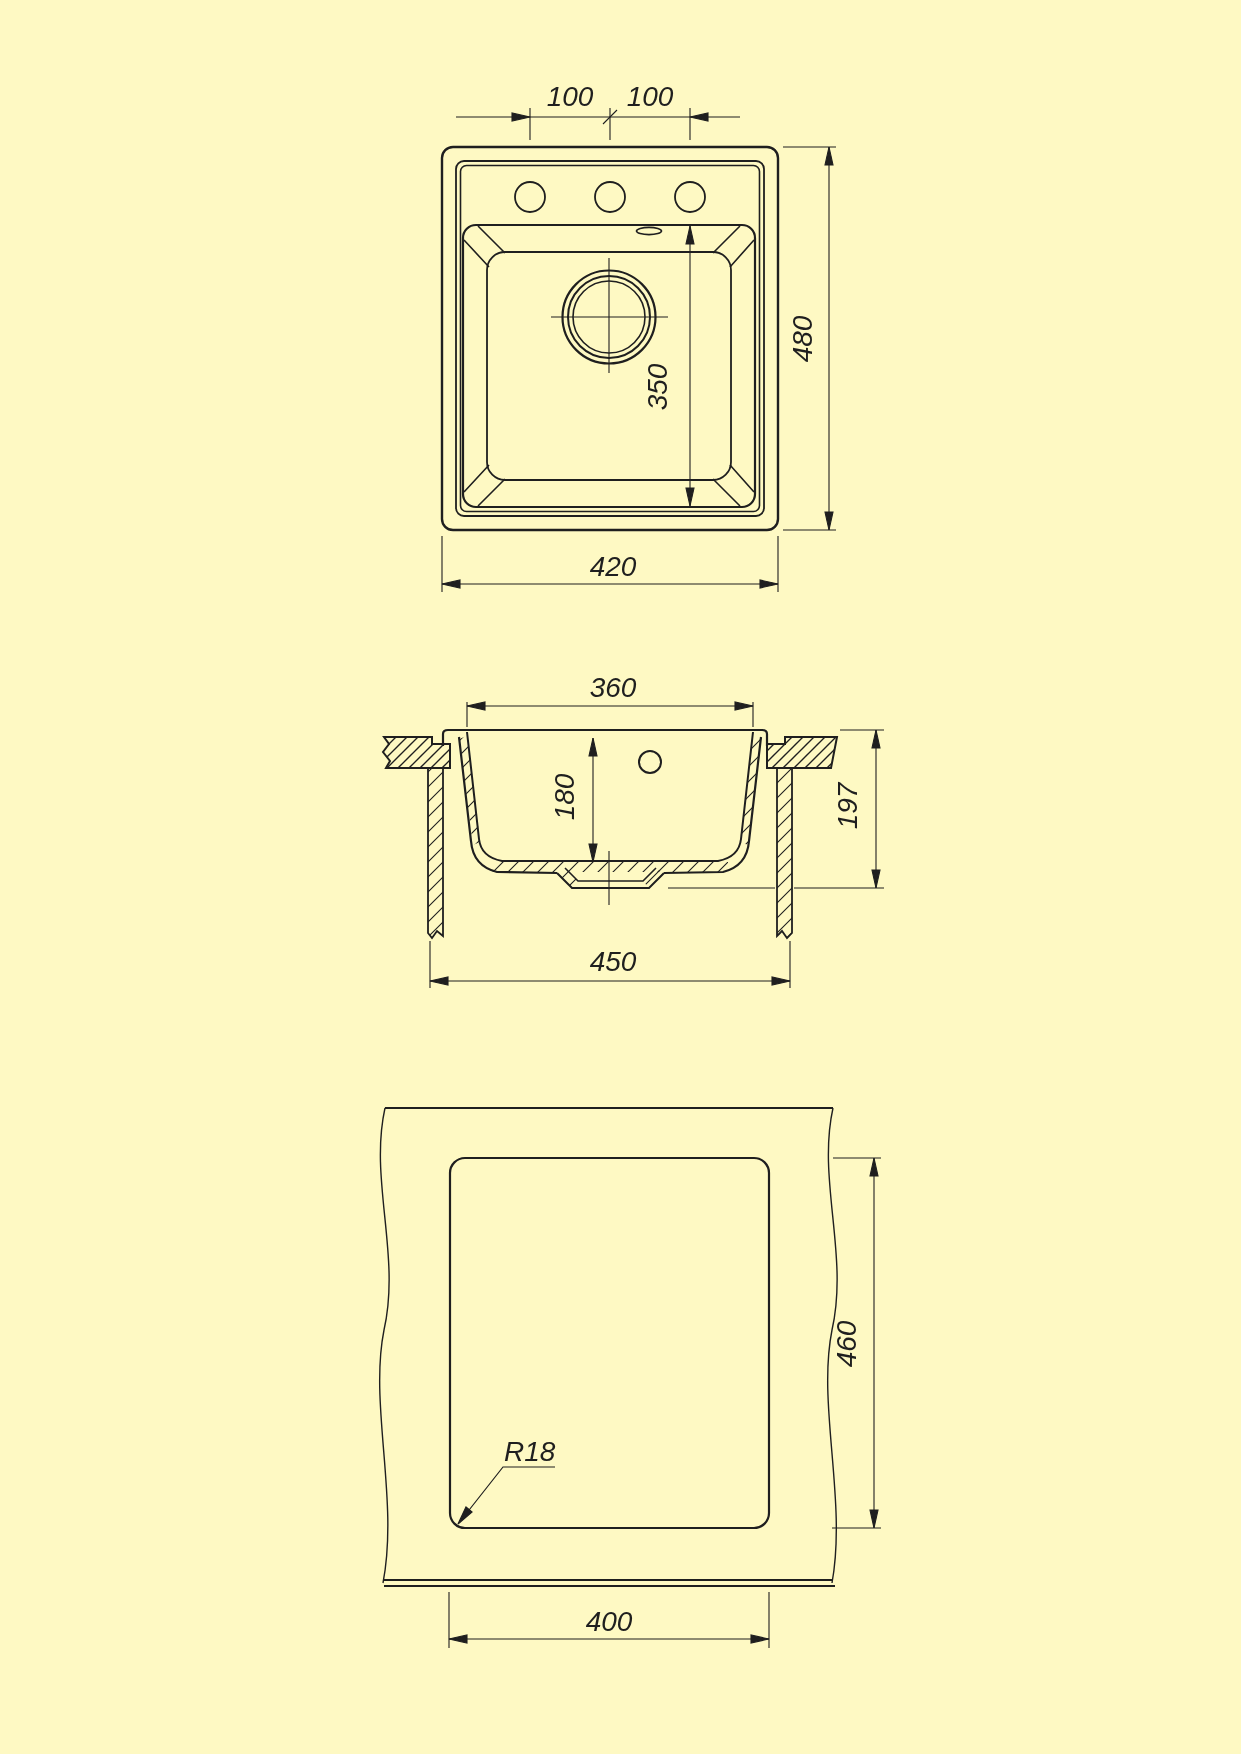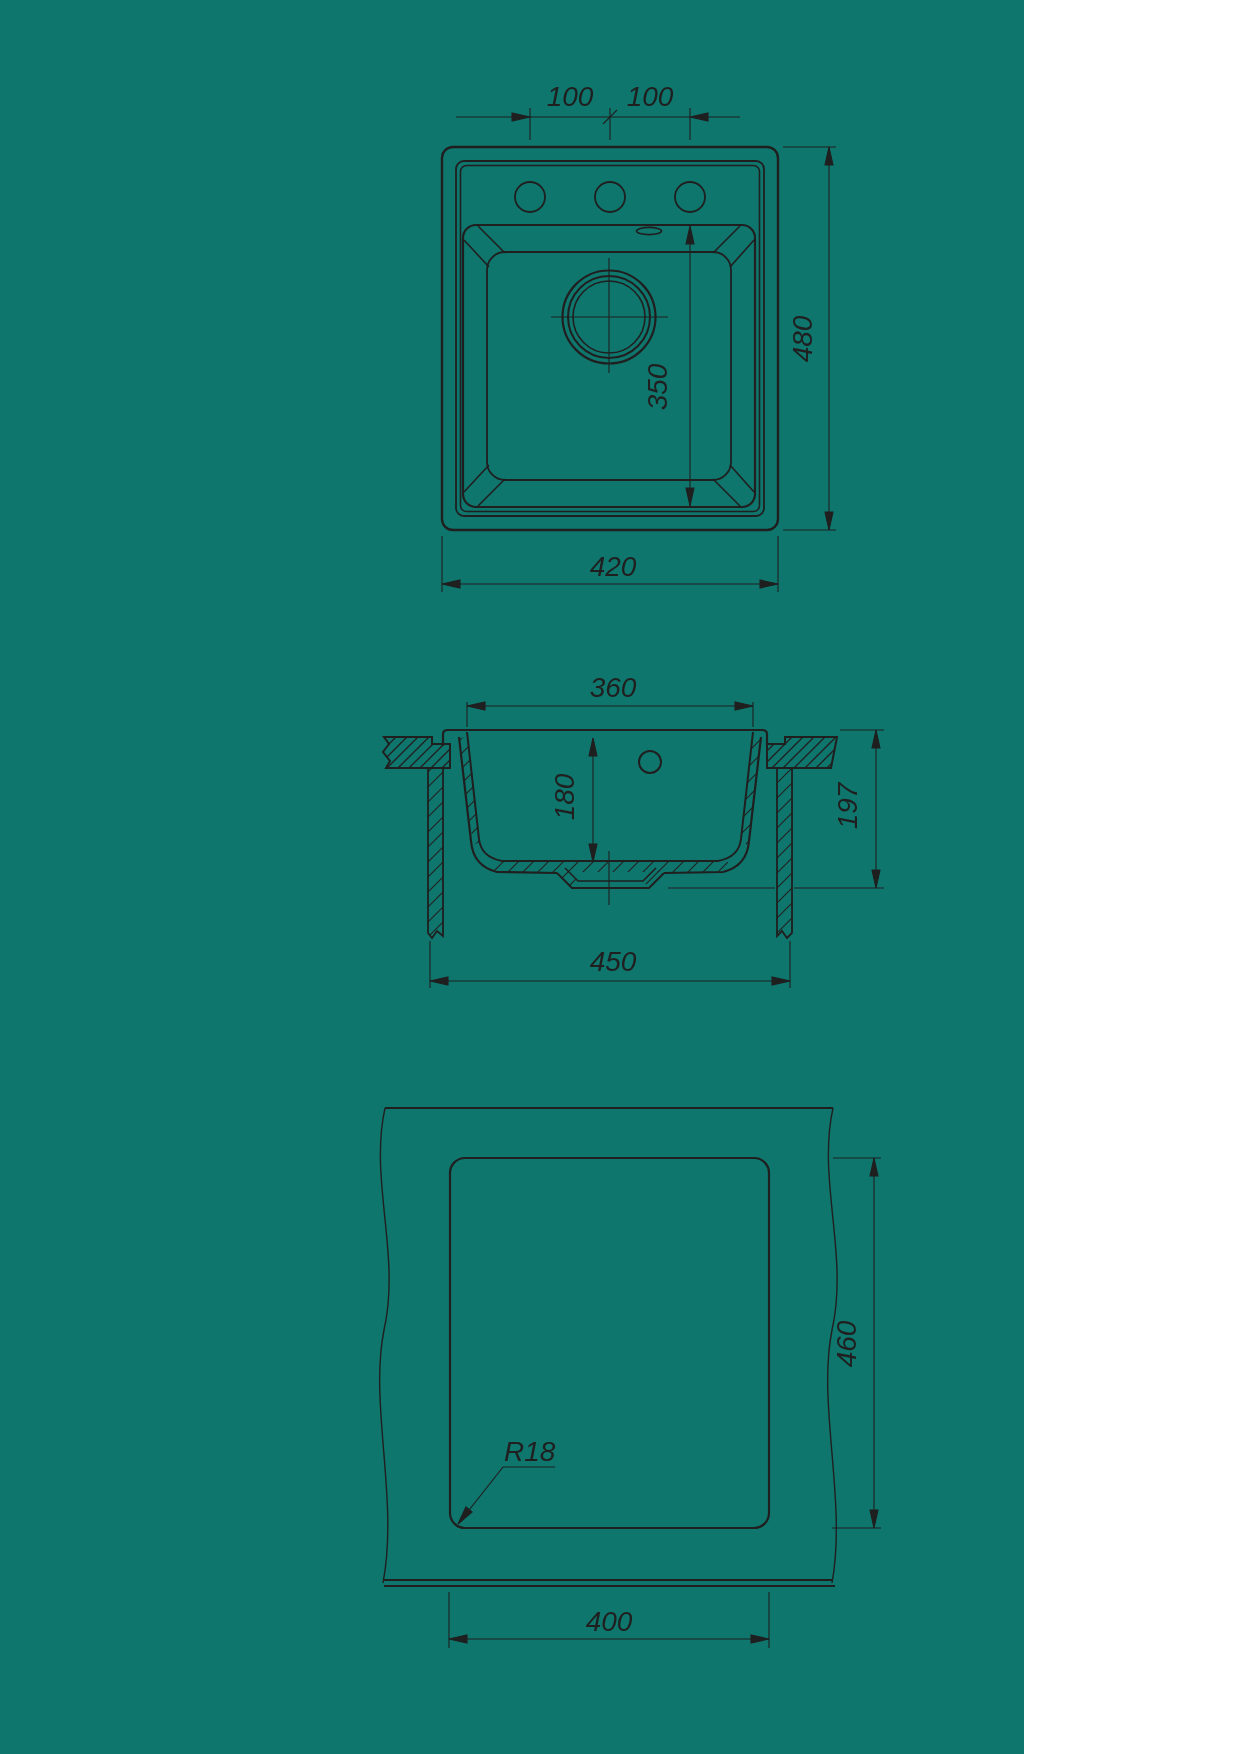--- a/index.html
+++ b/index.html
@@ -1,16 +1,16 @@
 <!DOCTYPE html>
 <html><head>
 <meta charset="utf-8">
 <style>
   html,body{margin:0;padding:0;background:#ffffff;}
-  .page{position:relative;width:1024px;height:1754px;background:#0f766e;overflow:hidden;}
+  .page{position:relative;width:1241px;height:1754px;background:#fef9c3;overflow:hidden;}
   svg{position:absolute;left:0;top:0;}
   text{font-family:"Liberation Sans","DejaVu Sans",sans-serif;font-style:italic;fill:#1f1f1f;}
   .dim{font-size:28px;}
 </style>
 </head>
 <body>
 
 <div class="page">
 <svg width="1241" height="1754" viewBox="0 0 1241 1754">
   <defs>

